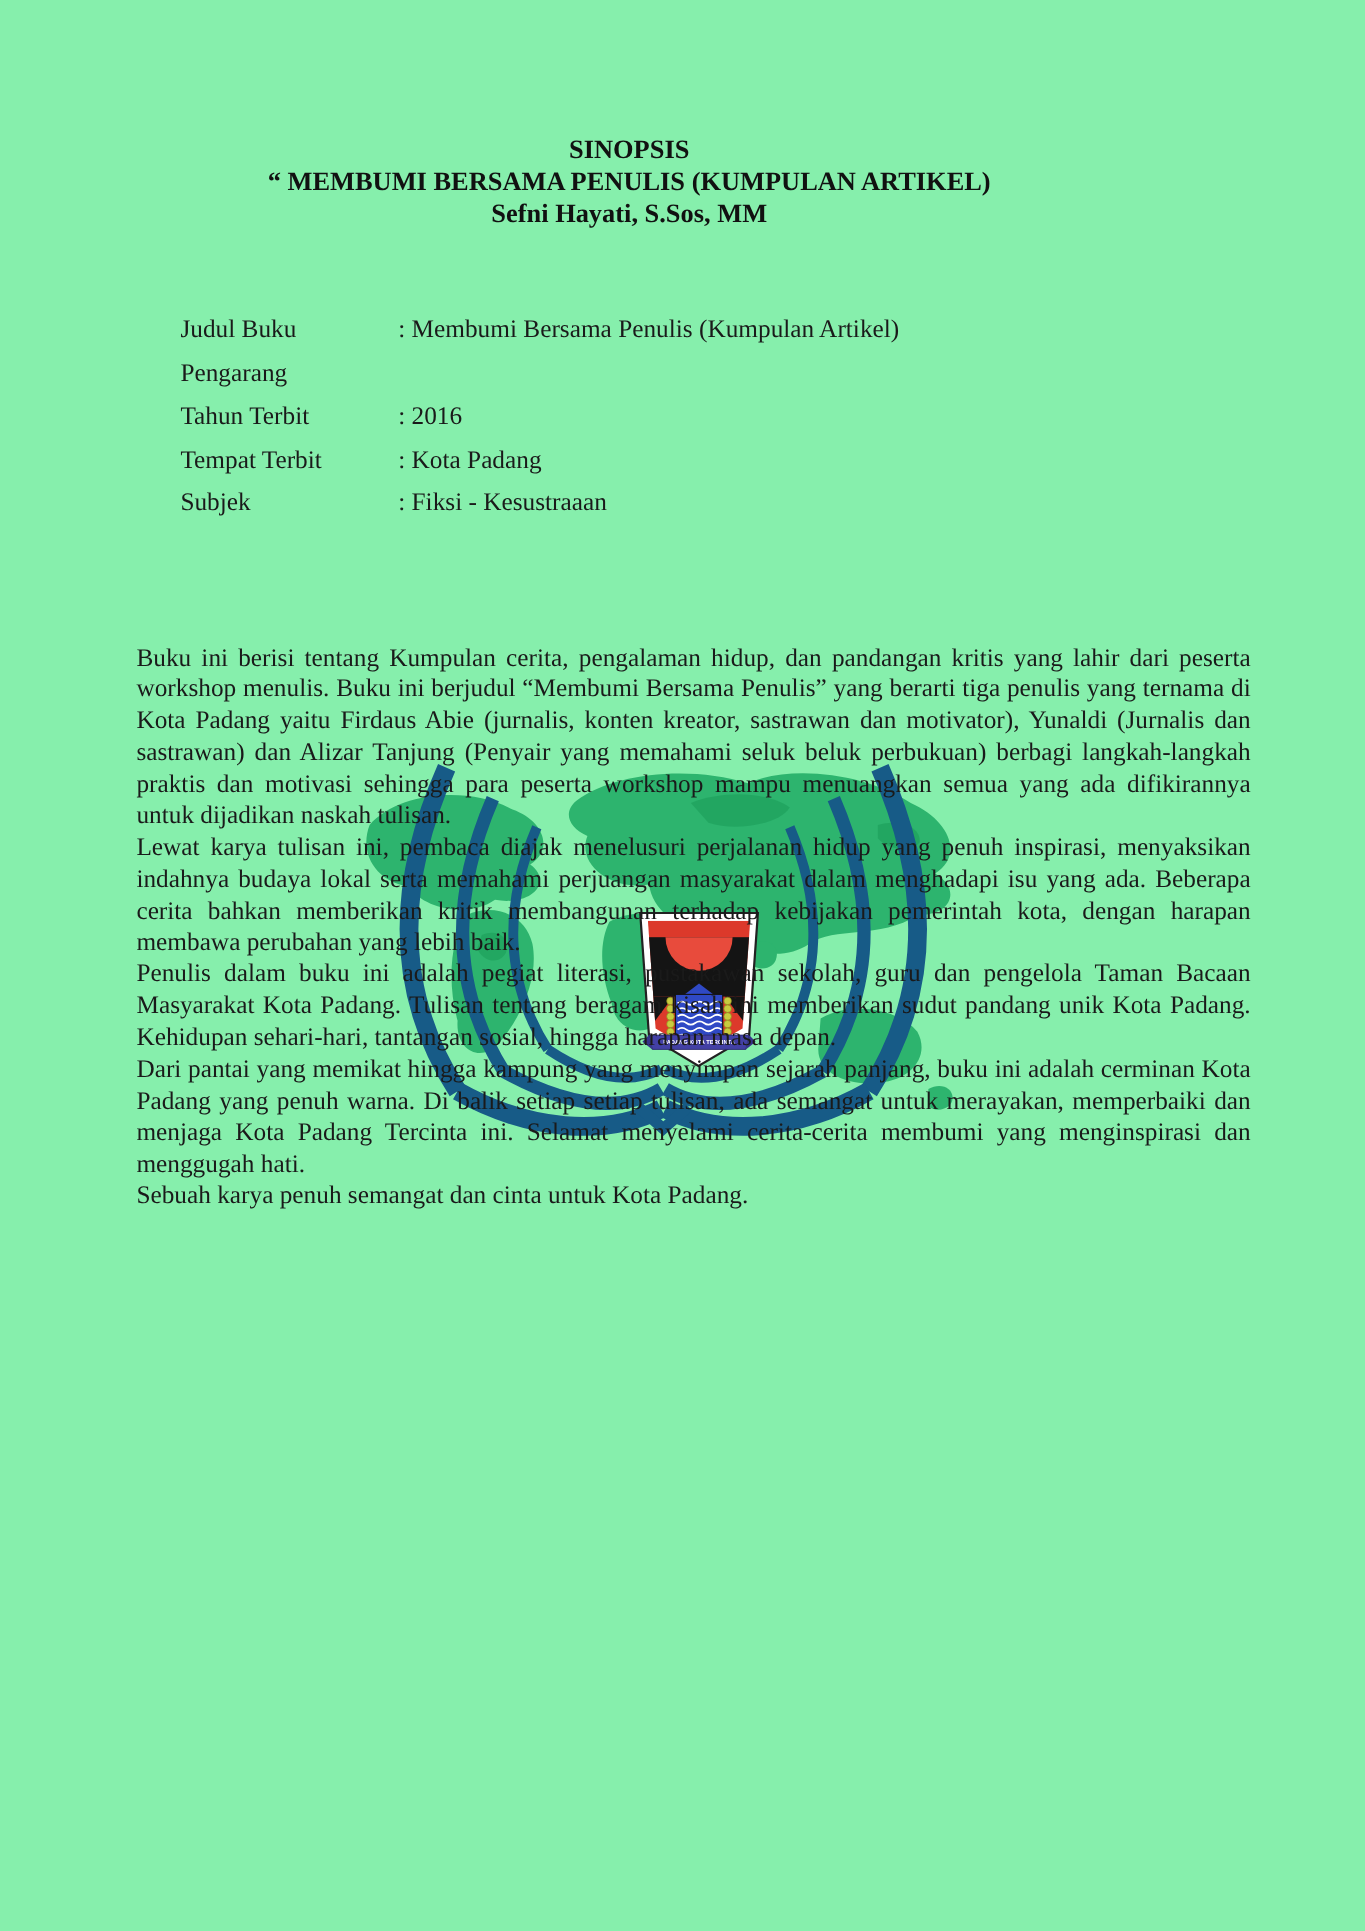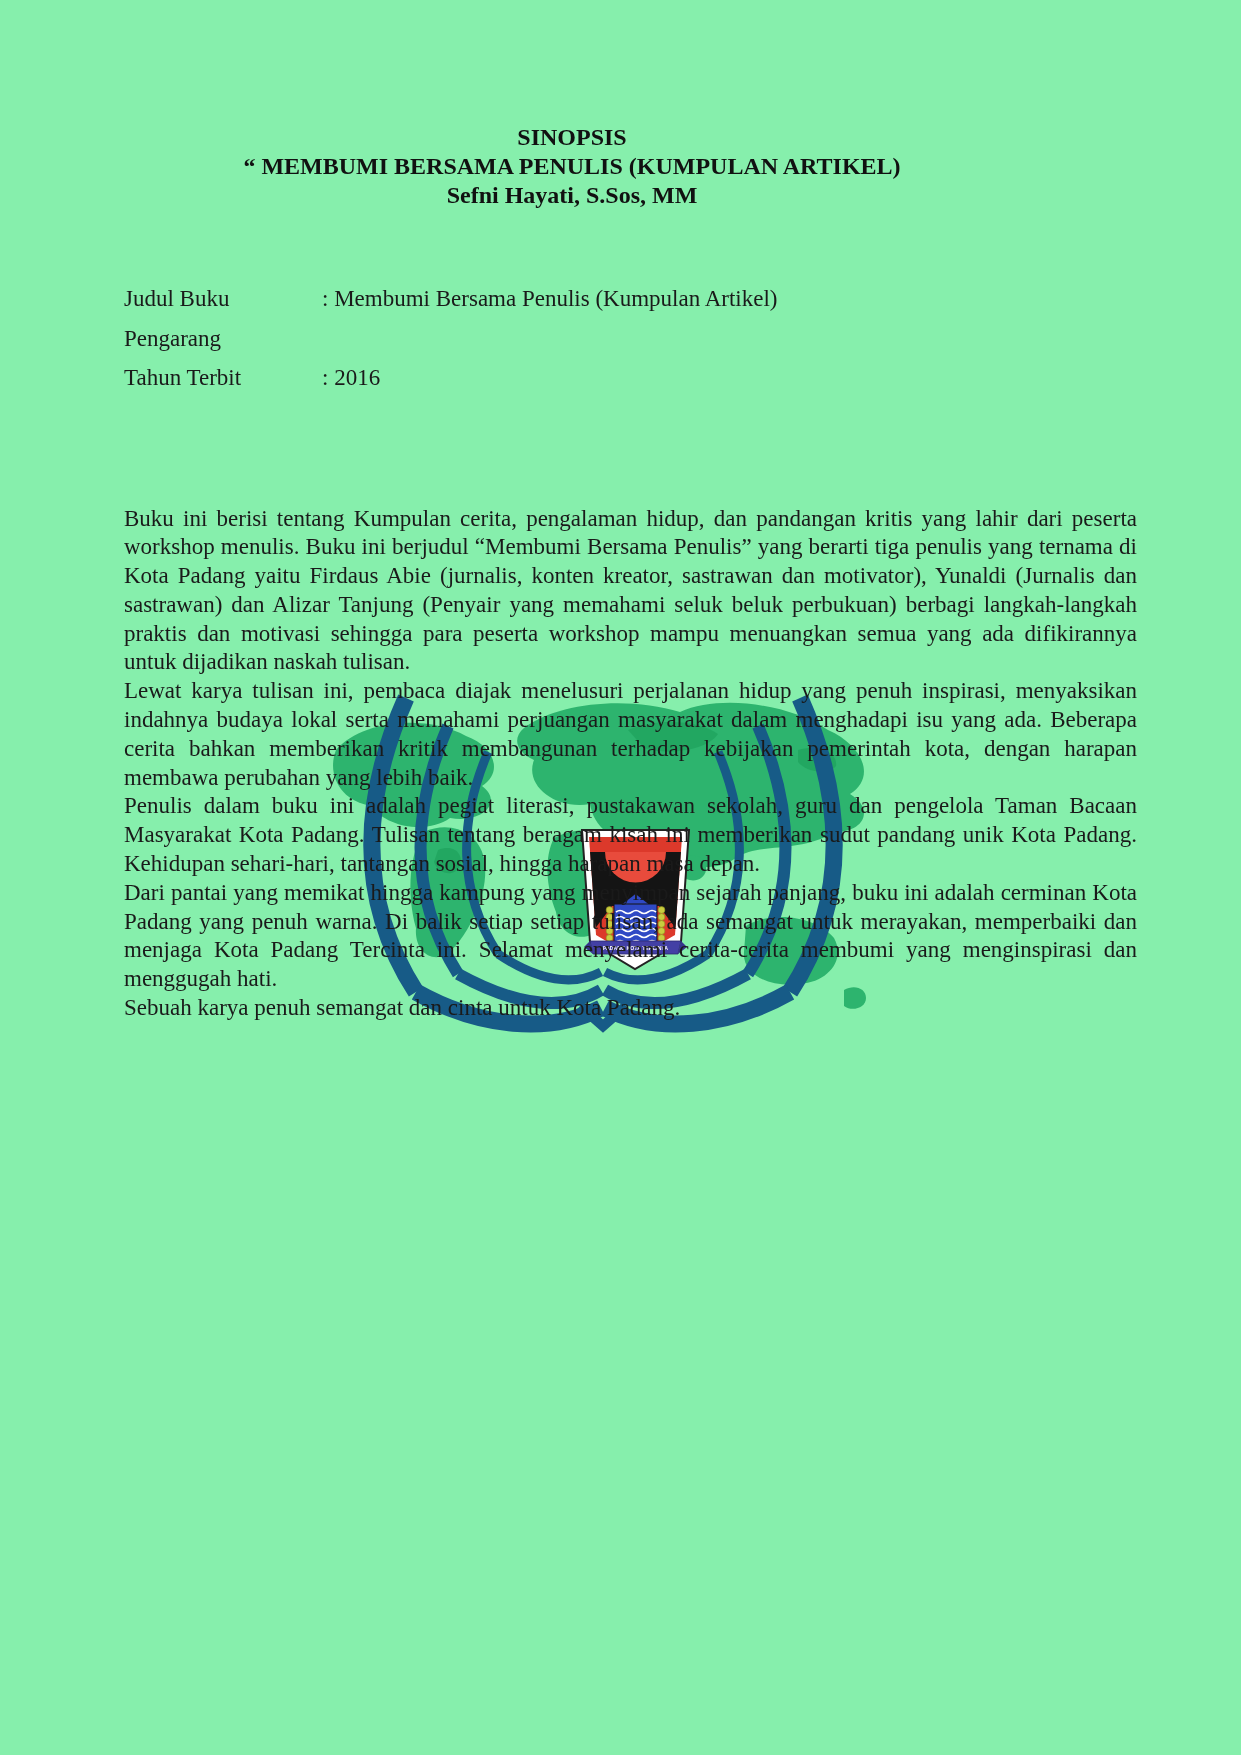--- a/index.html
+++ b/index.html
@@ -37,20 +37,21 @@
   .meta{
     margin:74px 0 0 124px;
     width:1012px;
     font-size:23px;
   }
   .meta-row{
     display:flex;
     height:39.5px;
     align-items:flex-start;
     line-height:29px;
+    margin-left:40px;
   }
   .meta-label{width:198px;flex:0 0 198px;}
   .meta-value{flex:1;}
   .bodytext{
     margin:102px 0 0 124px;
     width:1013px;
     font-size:23px;
     line-height:28.8px;
     text-align:justify;
   }
@@ -167,20 +168,28 @@
           <div class="meta-label">Judul Buku</div>
           <div class="meta-value">: Membumi Bersama Penulis (Kumpulan Artikel)</div>
         </div>
         <div class="meta-row">
           <div class="meta-label">Pengarang</div>
         </div>
         <div class="meta-row">
           <div class="meta-label">Tahun Terbit</div>
           <div class="meta-value">: 2016</div>
         </div>
+        <div class="meta-row">
+          <div class="meta-label">Tempat Terbit</div>
+          <div class="meta-value">: Kota Padang</div>
+        </div>
+        <div class="meta-row">
+          <div class="meta-label">Subjek</div>
+          <div class="meta-value">: Fiksi - Kesustraaan</div>
+        </div>
       </div>
 
     <div class="bodytext" id="bodyText">
         <p>Buku ini berisi tentang Kumpulan cerita, pengalaman hidup, dan pandangan kritis yang lahir dari peserta workshop menulis. Buku ini berjudul “Membumi Bersama Penulis”  yang berarti tiga penulis yang ternama di Kota Padang yaitu Firdaus Abie (jurnalis, konten kreator, sastrawan dan motivator), Yunaldi (Jurnalis dan sastrawan) dan Alizar Tanjung (Penyair yang memahami seluk beluk perbukuan) berbagi langkah-langkah praktis dan motivasi sehingga para peserta workshop mampu menuangkan semua yang ada difikirannya untuk dijadikan naskah tulisan.</p>
         <p>Lewat karya tulisan ini, pembaca diajak menelusuri perjalanan hidup yang penuh inspirasi, menyaksikan indahnya budaya lokal serta memahami perjuangan masyarakat dalam menghadapi isu yang ada. Beberapa cerita bahkan memberikan kritik membangunan terhadap kebijakan pemerintah kota, dengan harapan membawa perubahan yang lebih baik.</p>
         <p>Penulis dalam buku ini adalah pegiat literasi, pustakawan sekolah, guru dan pengelola Taman Bacaan Masyarakat Kota Padang.  Tulisan tentang beragam kisah ini memberikan sudut pandang unik Kota Padang. Kehidupan sehari-hari, tantangan sosial, hingga harapan masa depan.</p>
         <p>Dari pantai yang memikat hingga kampung yang menyimpan sejarah panjang, buku ini adalah cerminan Kota Padang yang penuh warna. Di balik setiap setiap tulisan, ada semangat untuk merayakan, memperbaiki dan menjaga Kota Padang Tercinta ini. Selamat menyelami cerita-cerita membumi yang menginspirasi dan menggugah hati.</p>
         <p>Sebuah karya penuh semangat dan cinta untuk Kota Padang.</p>
       </div>
   </div>

